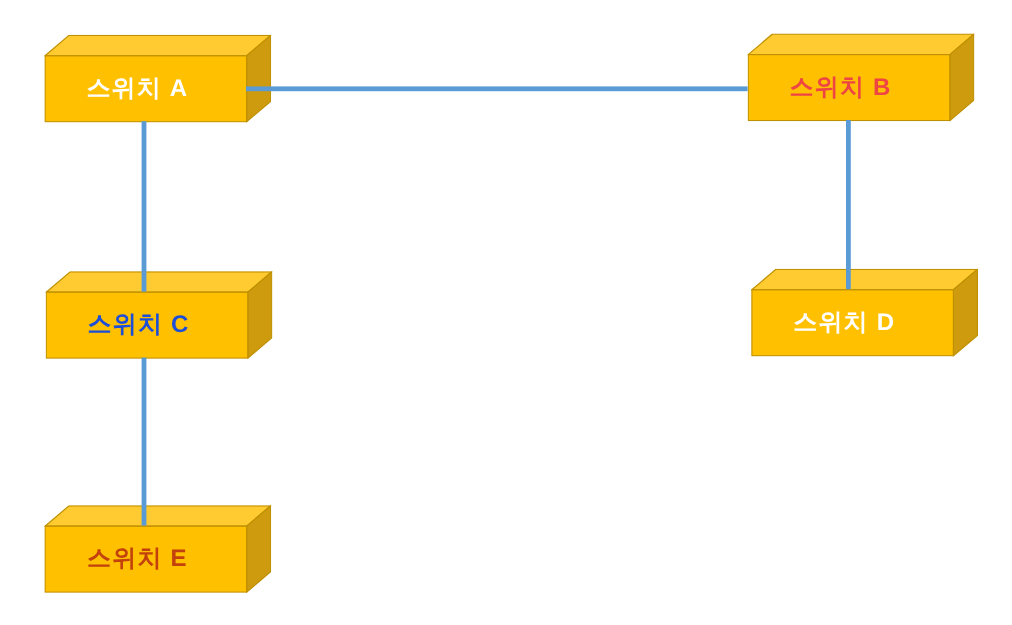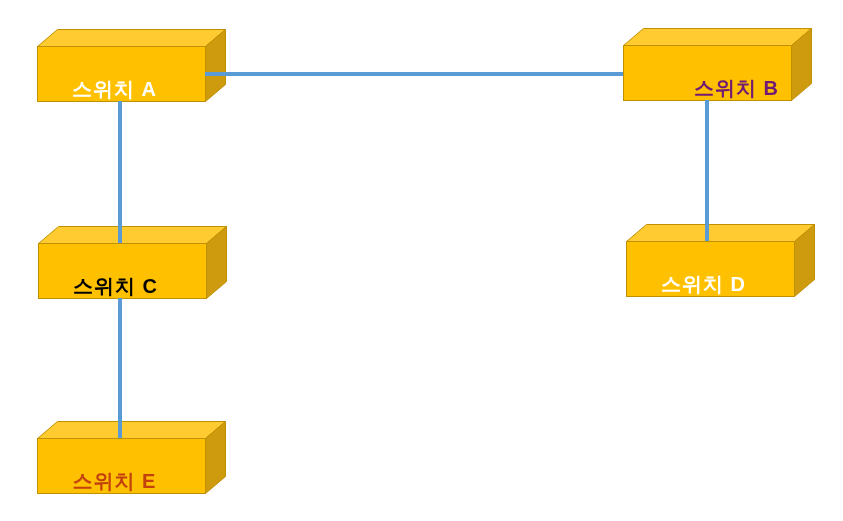--- a/index.html
+++ b/index.html
@@ -31,21 +31,20 @@
     width: 155px;
     height: 55px;
     display: flex;
     align-items: center;
     justify-content: center;
     font-size: 20px;
     font-weight: bold;
     letter-spacing: 1px;
     z-index: 2;
     user-select: none;
-    margin-top: 16px;
   }
   .connector {
     position: absolute;
     z-index: 5;
   }
   
   .cube-a { left: 37px;  top: 29px;  }
   .cube-b { left: 623px; top: 28px;  }
   .cube-c { left: 38px;  top: 226px; }
   .cube-d { left: 626px; top: 224px; }
@@ -74,30 +73,30 @@
     </svg>
     <div class="cube-label" style="color: rgb(255, 255, 255);">스위치 A</div>
   </div>
 
   <div class="cube cube-b">
     <svg width="189" height="73" viewBox="0 0 189 73">
       <polygon points="0.5,17.5 20.5,0.5 188.5,0.5 168.5,17.5" stroke-width="1" fill="#FFCB30" stroke="#BF9000"></polygon>
       <polygon points="168.5,17.5 188.5,0.5 188.5,55.5 168.5,72.5" stroke-width="1" fill="#CE9B0E" stroke="#BF9000"></polygon>
       <rect x="0.5" y="17.5" width="168" height="55" stroke-width="1" fill="#FFC000" stroke="#BF9000"></rect>
     </svg>
-    <div class="cube-label" style="color: #701a75; padding-left: 36px;">스위치 B</div>
+    <div class="cube-label" style="color: #ef4444;">스위치 B</div>
   </div>
 
   <div class="cube cube-c">
     <svg width="189" height="73" viewBox="0 0 189 73">
       <polygon points="0.5,17.5 20.5,0.5 188.5,0.5 168.5,17.5" stroke-width="1" fill="#FFCB30" stroke="#BF9000"></polygon>
       <polygon points="168.5,17.5 188.5,0.5 188.5,55.5 168.5,72.5" stroke-width="1" fill="#CE9B0E" stroke="#BF9000"></polygon>
       <rect x="0.5" y="17.5" width="168" height="55" stroke-width="1" fill="#FFC000" stroke="#BF9000"></rect>
     </svg>
-    <div class="cube-label" style="color: #000000;">스위치 C</div>
+    <div class="cube-label" style="color: #1d4ed8;">스위치 C</div>
   </div>
 
   <div class="cube cube-d">
     <svg width="189" height="73" viewBox="0 0 189 73">
       <polygon points="0.5,17.5 20.5,0.5 188.5,0.5 168.5,17.5" stroke-width="1" fill="#FFCB30" stroke="#BF9000"></polygon>
       <polygon points="168.5,17.5 188.5,0.5 188.5,55.5 168.5,72.5" stroke-width="1" fill="#CE9B0E" stroke="#BF9000"></polygon>
       <rect x="0.5" y="17.5" width="168" height="55" stroke-width="1" fill="#FFC000" stroke="#BF9000"></rect>
     </svg>
     <div class="cube-label" style="color: rgb(255, 255, 255);">스위치 D</div>
   </div>

